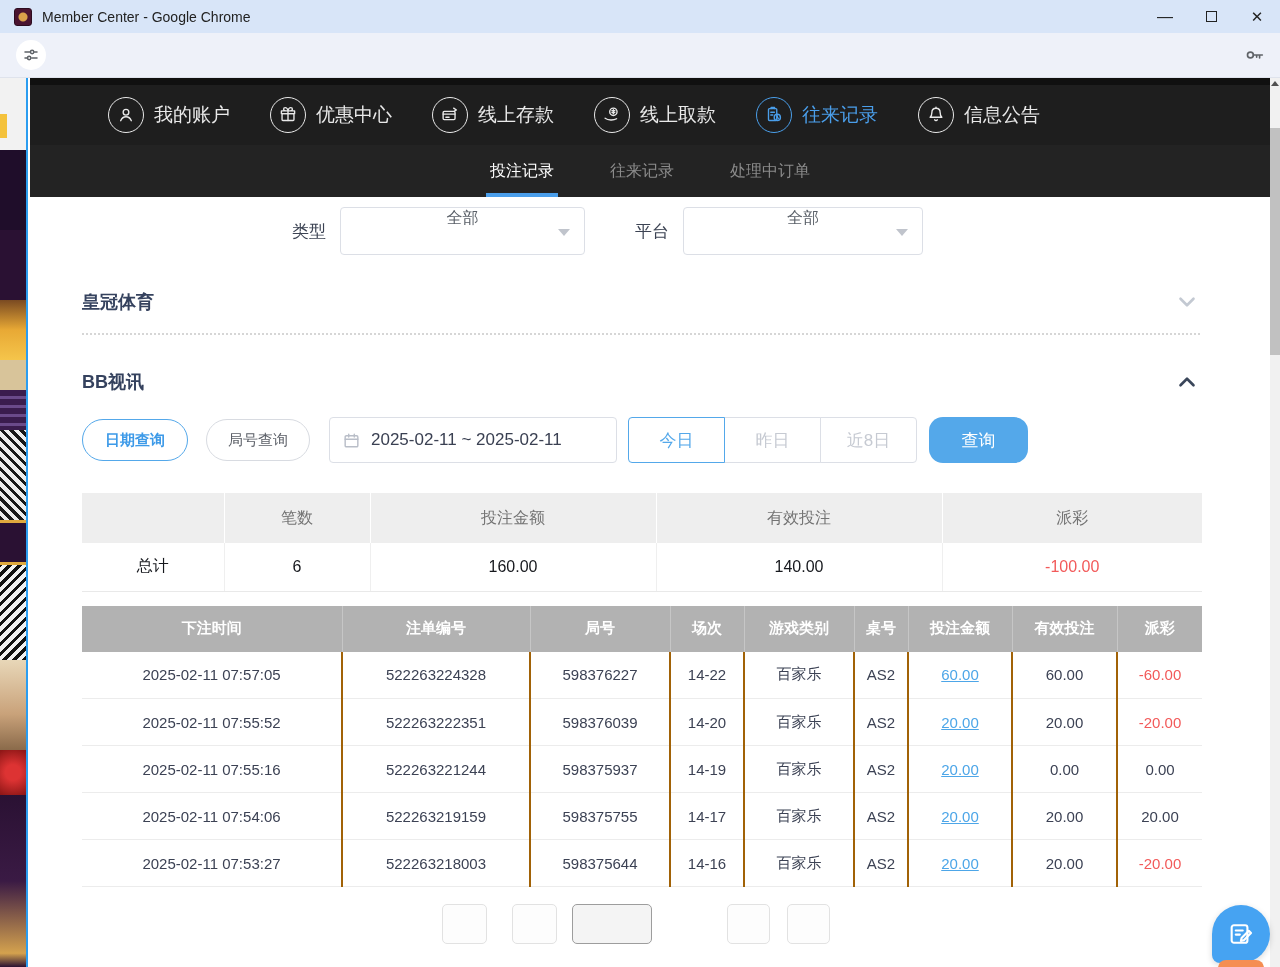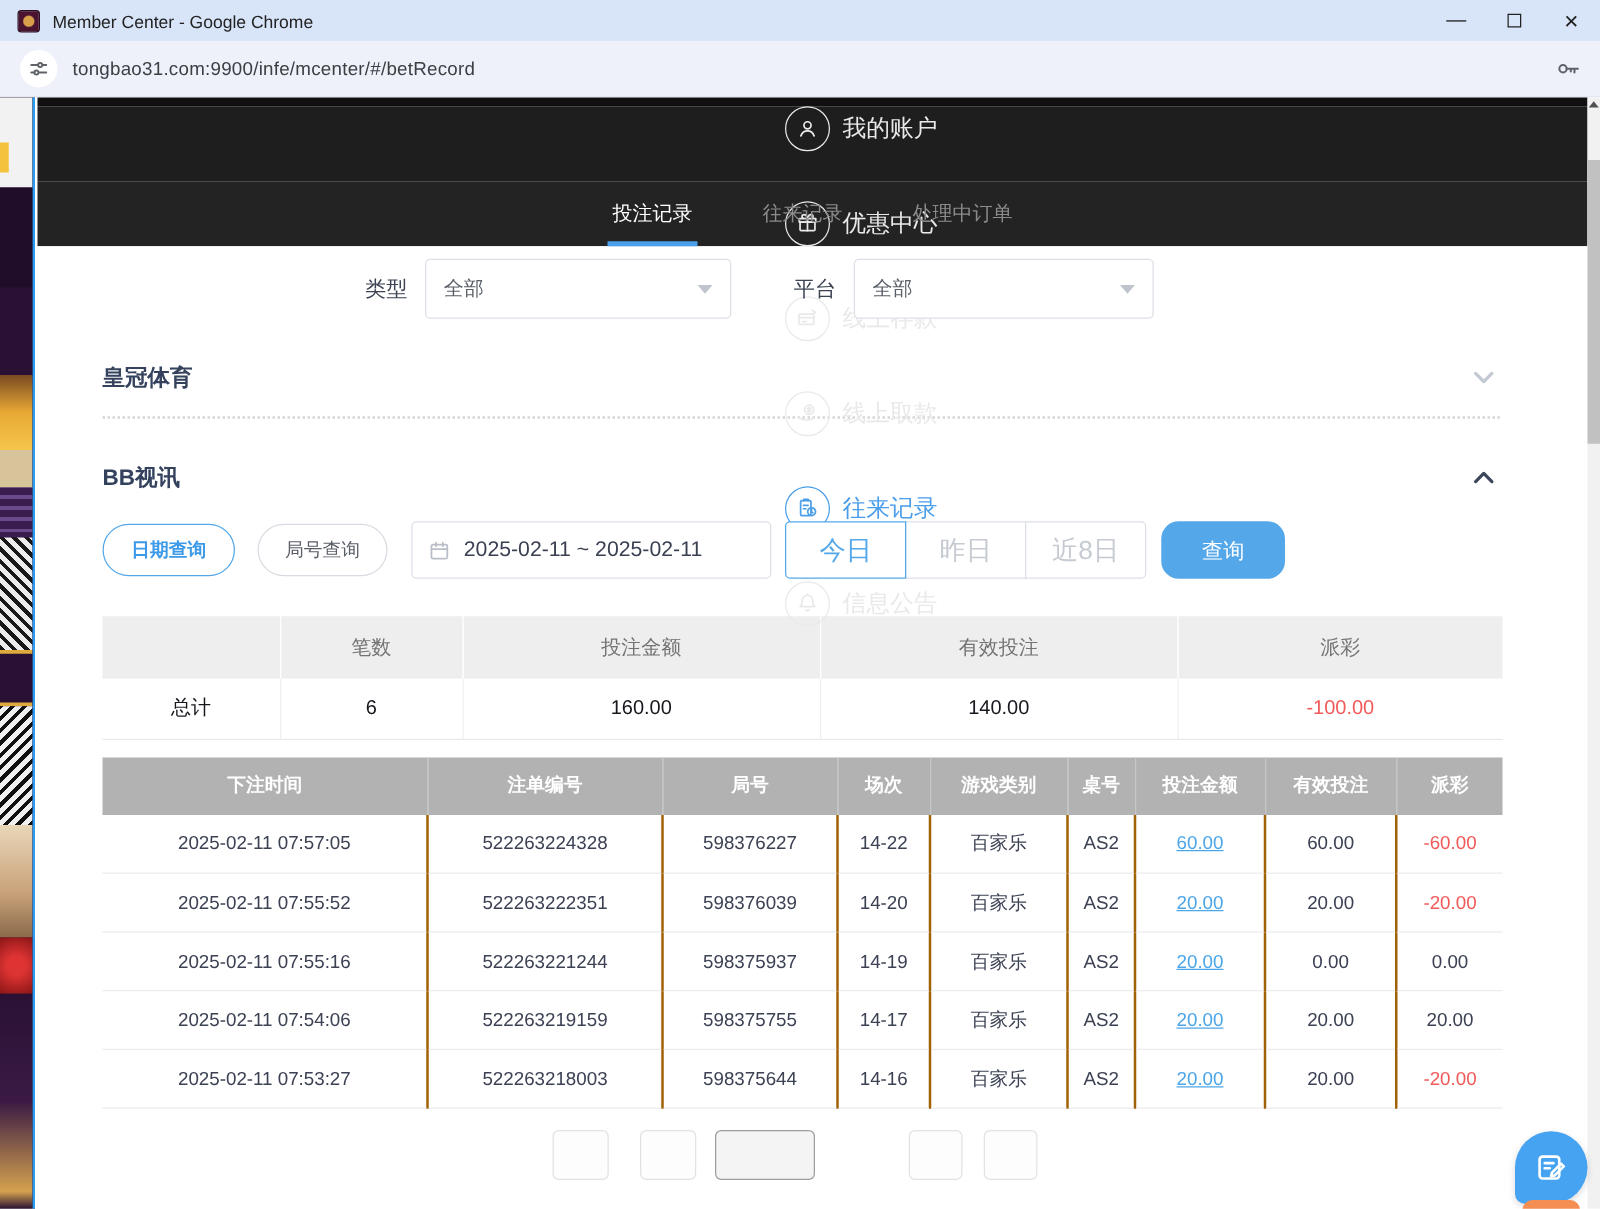--- a/index.html
+++ b/index.html
@@ -24,56 +24,56 @@
 
   
   .left-strip { position:absolute; left:0; top:0; width:28px; height:889px; display:flex; flex-direction:column; border-right:2px solid #2b9df0; background:#2a1133; overflow:hidden; }
   .ls-b { width:100%; flex:0 0 auto; }
   .yellow-peek { position:absolute; left:0; top:36px; width:7px; height:24px; background:#f4c23c; z-index:5; }
 
   .main { position:absolute; left:30px; top:0; width:1240px; height:889px; }
   .topgap { height:7px; background:#101010; }
 
   
-  .navbar { height:60px; background:#1e1e1e; display:flex; align-items:center; padding-left:78px; gap:40px;flex-direction:column; }
+  .navbar { height:60px; background:#1e1e1e; display:flex; align-items:center; padding-left:78px; gap:40px; }
   .nav-item { display:flex; align-items:center; gap:10px; color:#e9e9e9; cursor:pointer; }
   .nav-item.active { color:#4a9eea; }
   .nav-ic { width:36px; height:36px; border:1.6px solid currentColor; border-radius:50%; display:flex; align-items:center; justify-content:center; }
   .nav-ic svg { stroke:currentColor; fill:none; stroke-width:1.5; stroke-linecap:round; stroke-linejoin:round; }
   .nav-label { font-size:19px; }
 
   
   .tabbar { height:52px; background:#232323; display:flex; justify-content:center; gap:48px; }
   .tab { height:52px; display:flex; align-items:center; font-size:16px; color:#8b8b8b; position:relative; cursor:pointer; padding:0 4px; }
   .tab.active { color:#fff; }
   .tab.active::after { content:""; position:absolute; left:0; right:0; bottom:0; height:4px; background:#4a9eea; }
 
   
   .content { background:#fff; height:770px; padding:0 70px 0 52px; overflow:hidden; }
 
   .filter-row { margin-top:10px; height:48px; display:flex; align-items:center; padding-left:210px; }
   .f-label { font-size:17px; color:#3c4353; margin-right:14px; }
-  .select { width:245px; height:48px; border:1px solid #dcdfe6; border-radius:4px; display:flex; align-items:center; padding:0 14px; font-size:16px; color:#5a6068; background:#fff; cursor:pointer; }
+  .select { width:245px; height:48px; border:1px solid #dcdfe6; border-radius:4px; display:flex; align-items:center; padding:0 14px; font-size:16px; color:#5a6068; background:#fff; cursor:pointer;flex-direction:column; }
   .select.w2 { width:240px; }
   .caret { margin-left:auto; width:0; height:0; border-left:6px solid transparent; border-right:6px solid transparent; border-top:7px solid #c0c4cc; }
   .gap2 { width:50px; }
 
   .section-row { margin-top:30px; height:34px; display:flex; align-items:center; justify-content:space-between; cursor:pointer; }
   .section-title { font-size:18px; font-weight:bold; color:#35425e; }
   .dotted-div { margin-top:14px; border-bottom:2px dotted #d6d6d6; }
   .section-row.bb { margin-top:30px; }
 
   .query-row { margin-top:18px; display:flex; align-items:center; }
   .pill { height:42px; border-radius:21px; display:flex; align-items:center; justify-content:center; font-size:15px; cursor:pointer; background:#fff; }
   .pill.date-q { width:106px; border:1px solid #54a8ea; color:#3d9ae8; font-weight:bold; }
   .pill.round-q { width:104px; border:1px solid #d8dbe1; color:#5a5e66; margin-left:18px; }
   .date-input { width:288px; height:46px; border:1px solid #dcdfe6; border-radius:4px; margin-left:19px; display:flex; align-items:center; padding:0 12px; cursor:text; }
   .date-text { font-size:17px; color:#3a4052; margin-left:10px; font-weight:500; }
   .btn-group { display:flex; margin-left:11px; }
-  .gbtn { width:97px; height:46px; background:#fff; border:1px solid #dcdfe6; display:flex; align-items:center; justify-content:center; font-size:21px; color:#c6cad2; cursor:pointer; }
+  .gbtn { width:97px; height:46px; background:#fff; border:1px solid #dcdfe6; display:flex; align-items:center; justify-content:center; font-size:17px; color:#c6cad2; cursor:pointer; }
   .gbtn + .gbtn { margin-left:-1px; }
   .gbtn:first-child { border-radius:4px 0 0 4px; }
   .gbtn:last-child { border-radius:0 4px 4px 0; }
   .gbtn.active { border:1px solid #54a8ea; color:#54a8ea; z-index:1; }
   .search-btn { width:99px; height:46px; margin-left:12px; background:#54a8ea; color:#fff; font-size:17px; border:none; border-radius:14px; cursor:pointer; }
 
   table { border-collapse:collapse; table-layout:fixed; width:1120px; }
   .summary-tbl { margin-top:30px; }
   .summary-tbl th { background:#eeeeee; height:50px; font-size:16px; font-weight:normal; color:#737373; border-right:1px solid #fff; }
   .summary-tbl th:last-child { border-right:none; }
@@ -121,21 +121,20 @@
   </div>
 
   <div class="urlbar">
     <div class="tune-wrap">
       <svg class="line" width="18" height="18" viewBox="0 0 24 24" stroke="#5f6368" stroke-width="2">
         <path d="M4 8h7 M16.5 8H20 M4 16h3.5 M13 16h7"></path>
           <circle cx="13.5" cy="8" r="2.2"></circle>
           <circle cx="9.5" cy="16" r="2.2"></circle>
       </svg>
     </div>
-    <div class="url-text">tongbao31.com:9900/infe/mcenter/#/betRecord</div>
     <div class="key-wrap">
       <svg class="line" width="22" height="22" viewBox="0 0 24 24" stroke="#5f6368" stroke-width="1.8">
         <circle cx="7" cy="12" r="3.2"></circle>
           <path d="M10.2 12H20 M17 12v3.2 M13.8 12v2.4"></path>
       </svg>
     </div>
   </div>
 
   <div class="page">
     <div class="yellow-peek"></div>

